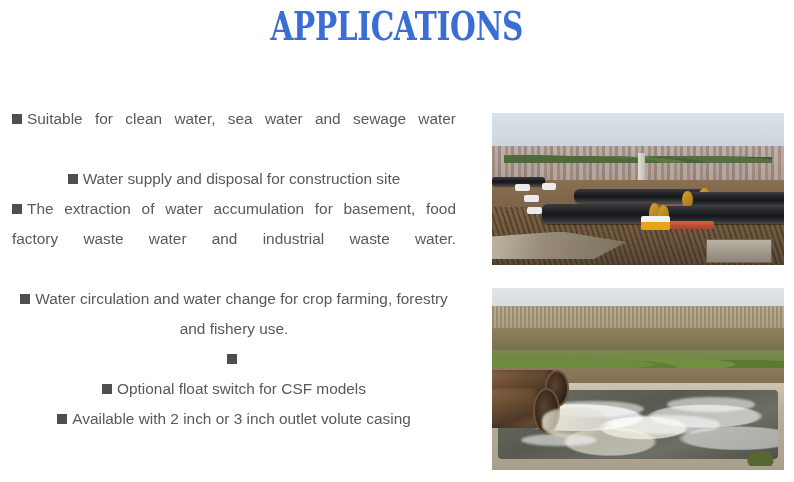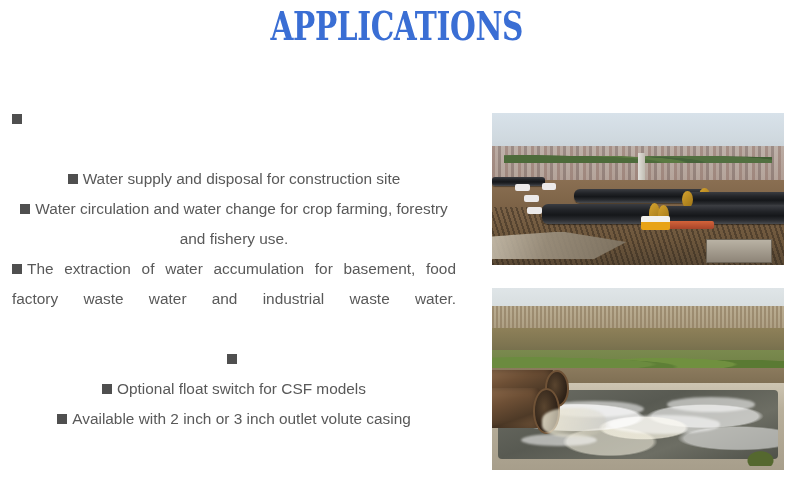--- a/index.html
+++ b/index.html
@@ -312,33 +312,33 @@
 
   <div class="title-bar">
     <span class="title">APPLICATIONS</span>
   </div>
 
   <div class="content">
 
     <div class="bullet-list">
 
       <p class="bullet-item justify-all">
-        <span class="bullet-sq"></span>
+        <span class="bullet-sq"></span><span class="bullet-text">Suitable for clean water, sea water and sewage water</span>
       </p>
 
       <p class="bullet-item no-justify">
         <span class="bullet-sq"></span><span class="bullet-text">Water supply and disposal for construction site</span>
       </p>
 
+      <p class="bullet-item justify-all">
+        <span class="bullet-sq"></span><span class="bullet-text">The extraction of water accumulation for basement, food factory waste water and industrial waste water.</span>
+      </p>
+
       <p class="bullet-item no-justify">
         <span class="bullet-sq"></span><span class="bullet-text">Water circulation and water change for crop farming, forestry and fishery use.</span>
-      </p>
-
-      <p class="bullet-item justify-all">
-        <span class="bullet-sq"></span><span class="bullet-text">The extraction of water accumulation for basement, food factory waste water and industrial waste water.</span>
       </p>
 
       <p class="bullet-item no-justify">
         <span class="bullet-sq"></span>
       </p>
 
       <p class="bullet-item no-justify">
         <span class="bullet-sq"></span><span class="bullet-text">Optional float switch for CSF models</span>
       </p>
 

